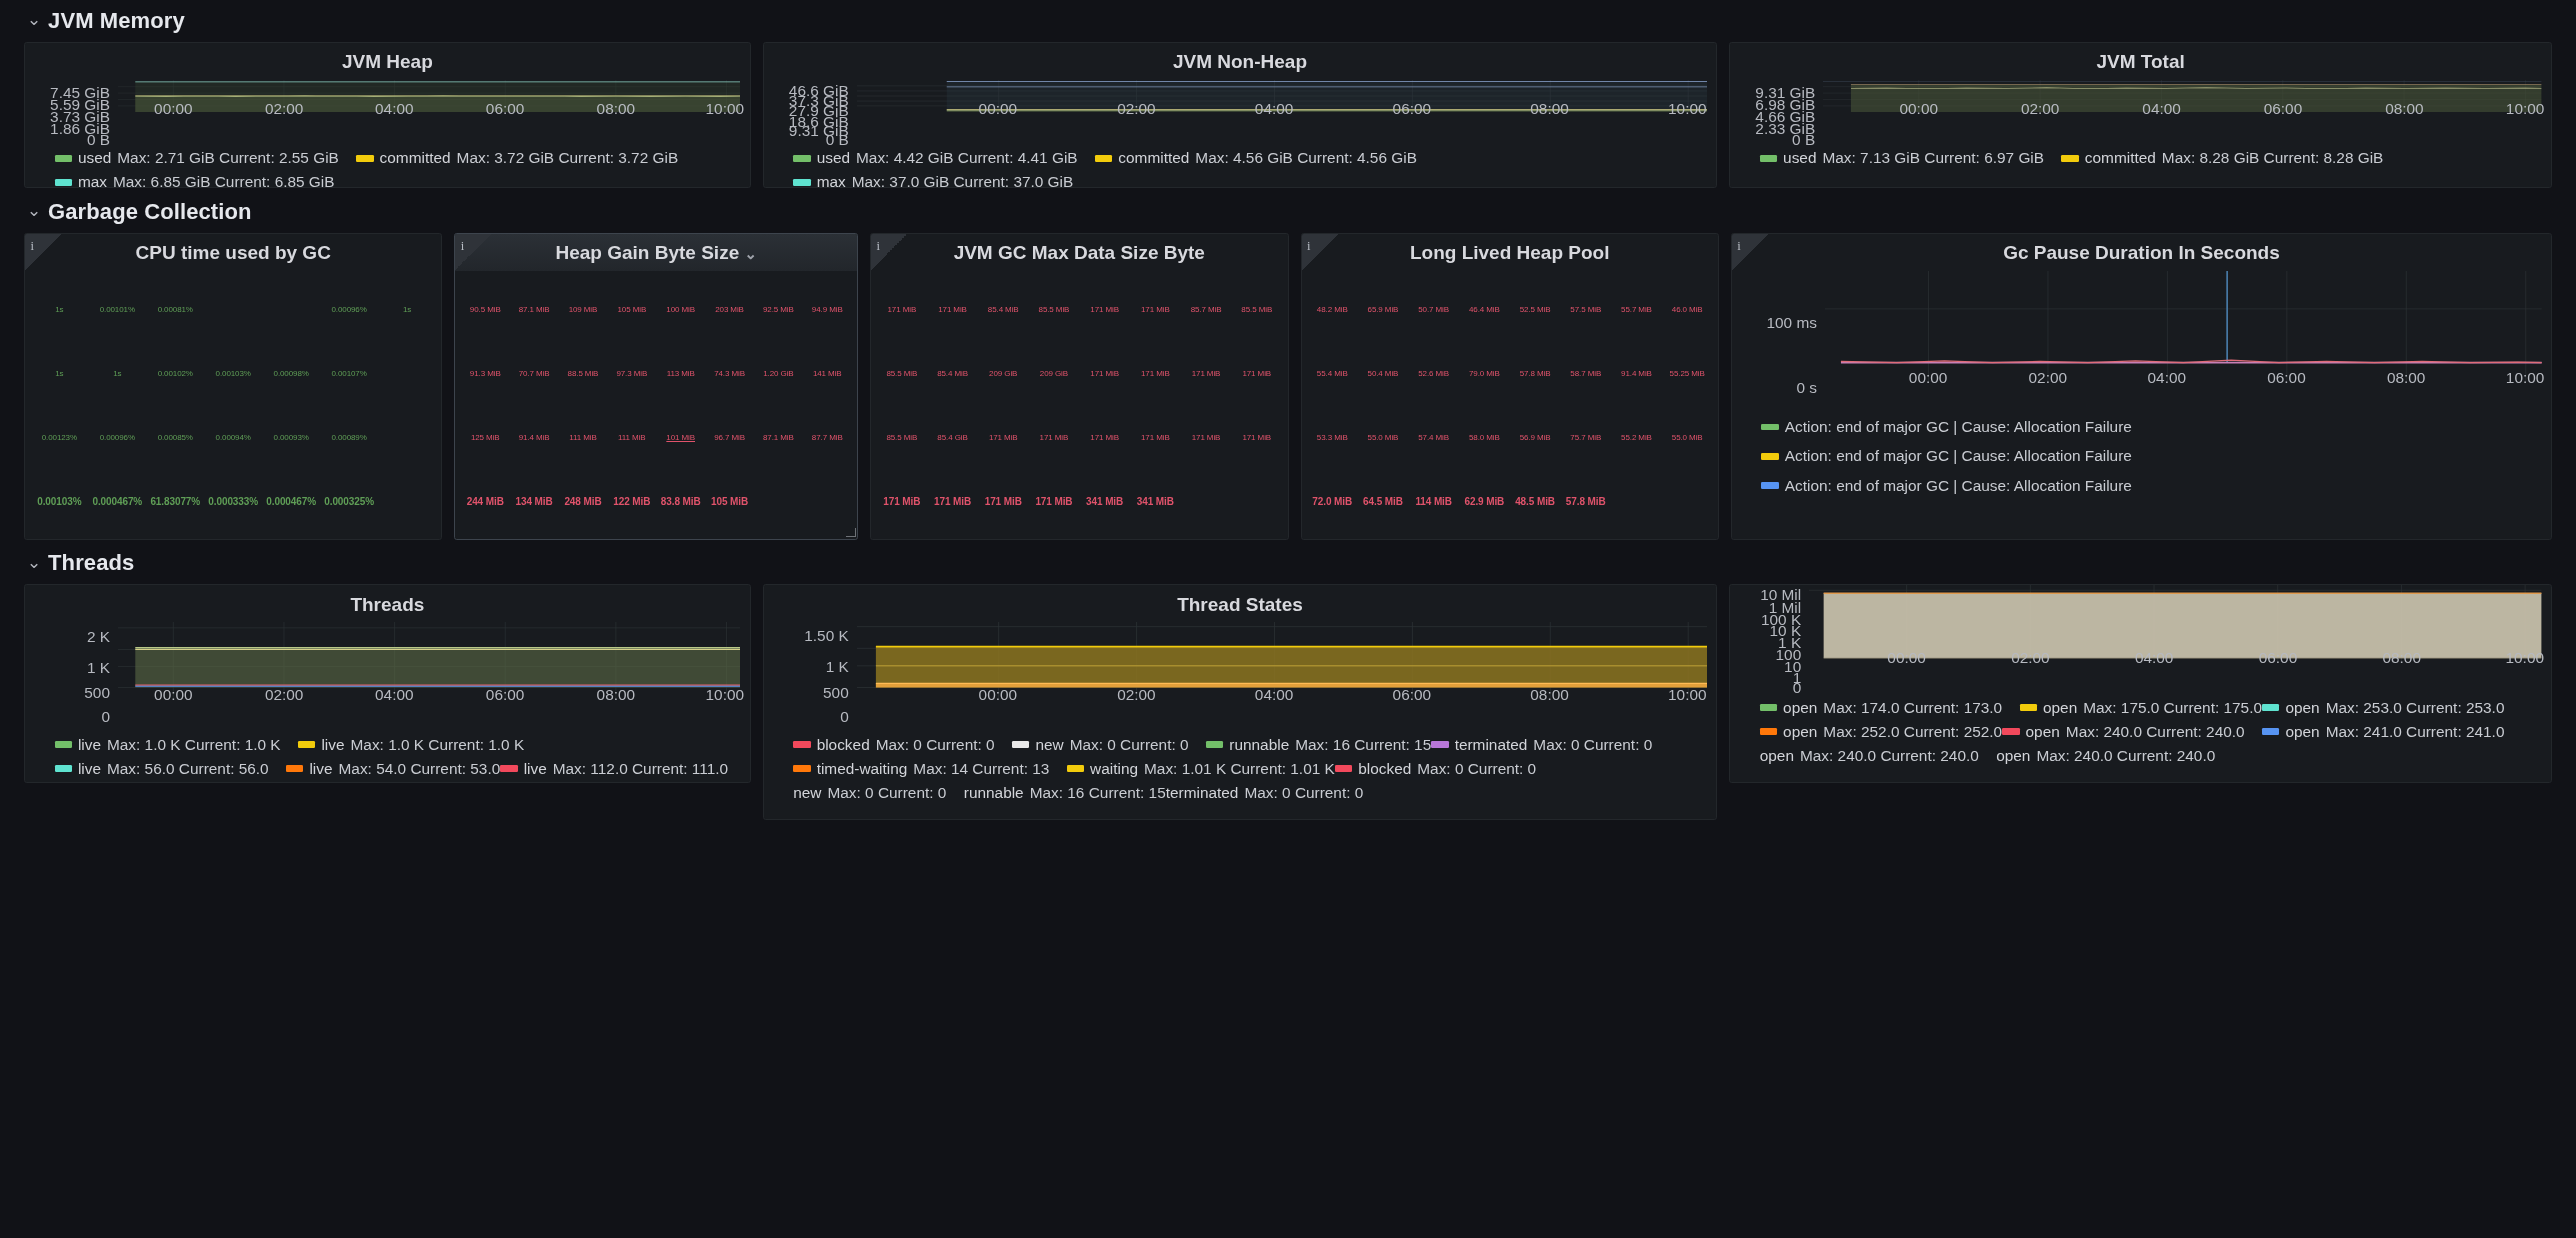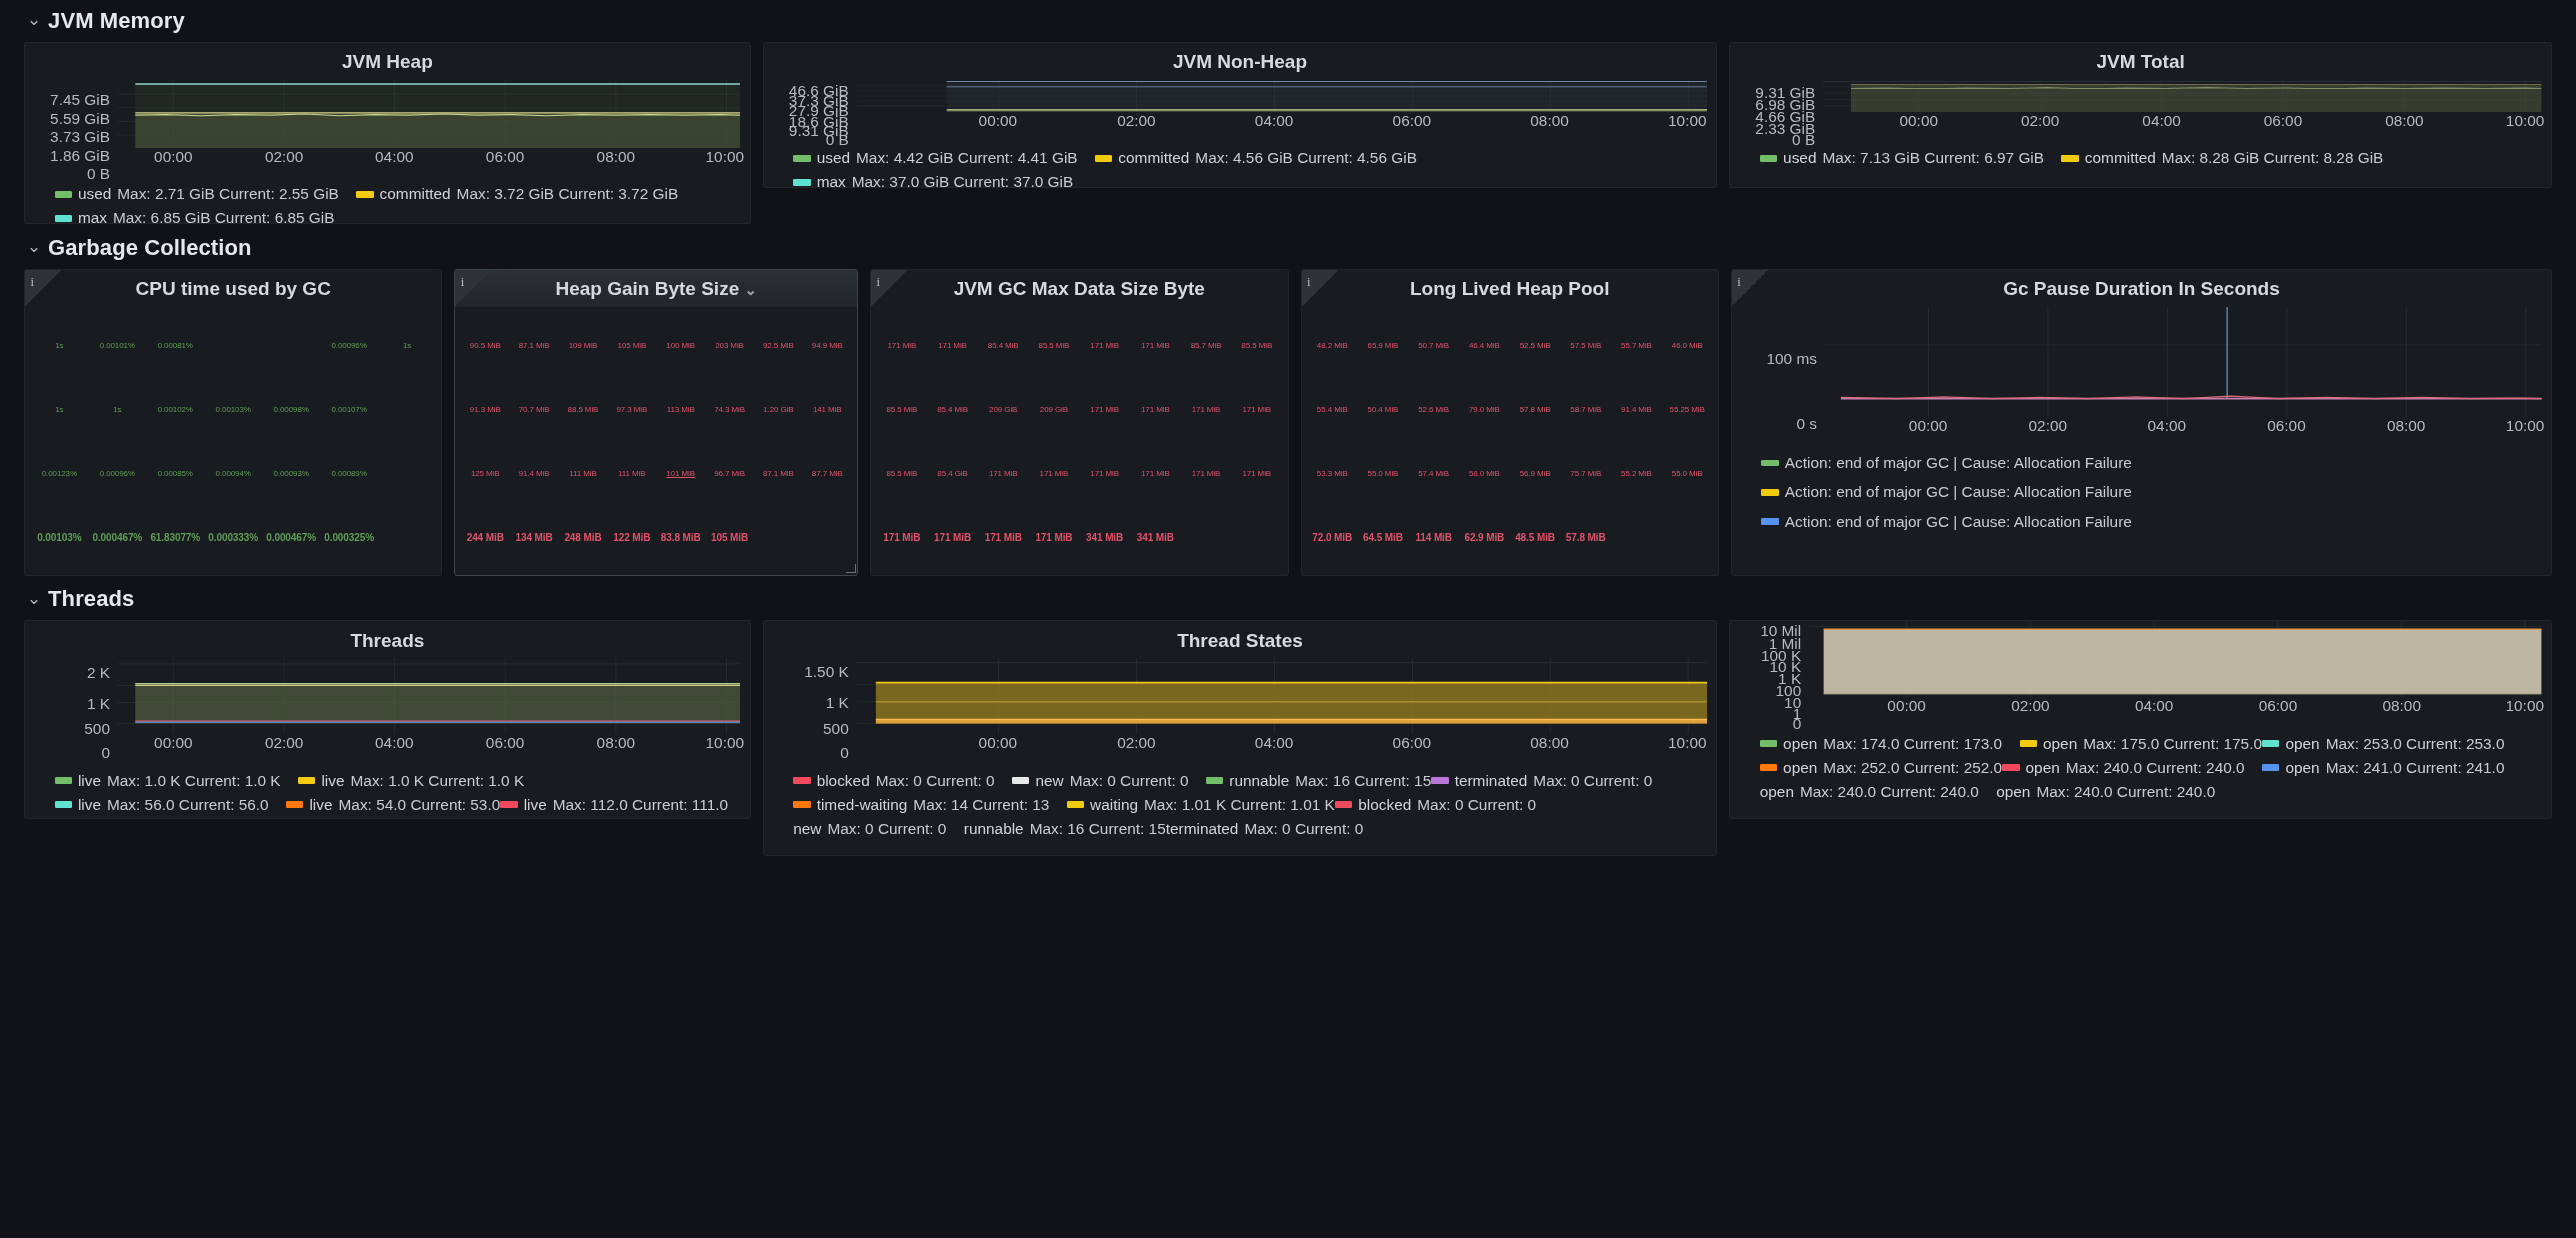--- a/index.html
+++ b/index.html
@@ -57,21 +57,21 @@
     width: 93px; position: relative; flex: none;
   }
   .yaxis span {
     position: absolute; right: 8px;
     font-size: 15.4px; color: #b7bac1; white-space: nowrap;
     transform: translateY(-50%);
   }
   .plotwrap { flex: 1; position: relative; }
   .plot { position: absolute; left: 0; right: 9.4px; top: 0; bottom: 31px; }
   .xaxis {
-    position: absolute; left: 0; right: 9.4px; bottom: 8px; height: 23px;
+    position: absolute; left: 0; right: 9.4px; bottom: 20px; height: 23px;
   }
   .xaxis span {
     position: absolute; font-size: 15.4px; color: #b7bac1;
     transform: translateX(-50%); white-space: nowrap;
   }
   svg.plotsvg { width: 100%; height: 100%; display: block; }
 
   
   .legend {
     padding: 5.4px 0 8px 29.5px;
@@ -109,21 +109,21 @@
 
 <div class="dash">
 
   <div class="row-header">
     <span class="chev">⌄</span>
     <span class="row-title">JVM Memory</span>
   </div>
 
   <div class="panel-row">
 
-    <div class="panel" style="width:734px;height:182px">
+    <div class="panel" style="width:734px;height:146px">
       <div class="panel-title">JVM Heap</div>
       <div class="graph">
         <div class="yaxis">
           <span style="top:20%">7.45 GiB</span>
           <span style="top:39%">5.59 GiB</span>
           <span style="top:58%">3.73 GiB</span>
           <span style="top:77%">1.86 GiB</span>
           <span style="top:95%">0 B</span>
         </div>
         <div class="plotwrap">

